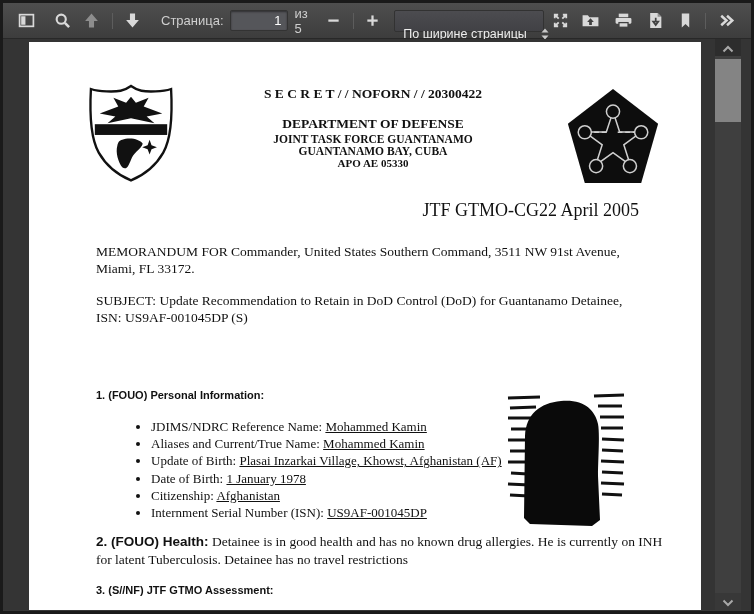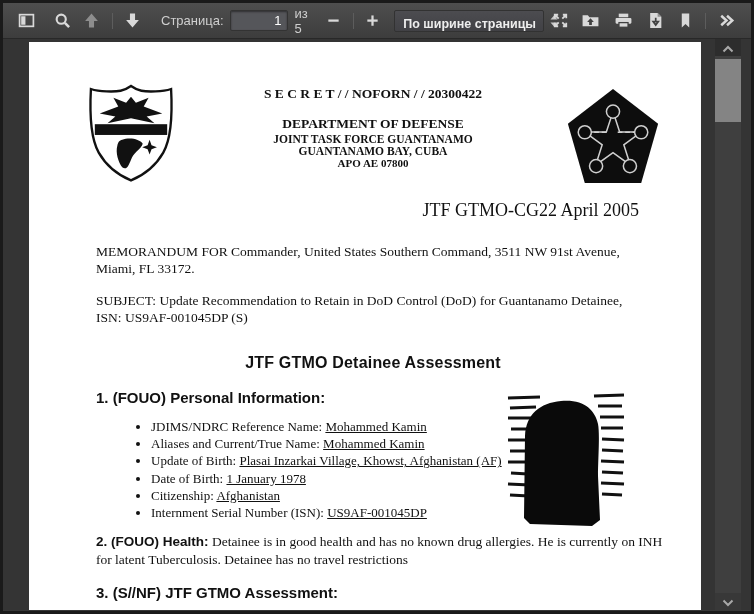--- a/index.html
+++ b/index.html
@@ -34,22 +34,22 @@
     width:58px; height:21px; background:#55565a; border:1px solid #333;
     box-shadow:inset 0 1px 2px rgba(0,0,0,.45);
     color:#fff; font-size:13px; text-align:right; padding:0 5px;
     border-radius:2px; font-family:"Liberation Sans",sans-serif;
   }
   .page-count { color:#cfcfcf; margin:0 10px 0 7px; }
 
   .zoom-select {
     height:22px; min-width:150px; margin:0 2px 0 8px;
     background:linear-gradient(#4c4c50,#414145); border:1px solid #323232;
-    border-radius:2px; display:flex; align-items:flex-end;
-    padding:16px 4px 0 8px; cursor:pointer;font-weight:bold;
+    border-radius:2px; display:flex; align-items:flex-start;
+    padding:16px 4px 0 8px; cursor:pointer;
   }
   .zoom-select .zs-text { color:#eee; font-size:12.5px; white-space:nowrap; }
   .zoom-select .zs-div { width:1px; height:14px; margin:0 5px 0 8px;
     background:repeating-linear-gradient(#8a8a8a 0 1px, transparent 1px 3px); }
 
   .spacer { flex:1; }
 
   
   .viewer {
     position:relative; width:100%; height:571px; background:#343434; overflow:hidden;
@@ -70,21 +70,21 @@
   .loc-line   { top:103px; font-weight:bold; font-size:11.5px; }
   .apo-line   { top:115px; font-weight:bold; font-size:11px; }
 
   .ref-row { top:158px; left:67px; right:62px; display:flex;
              justify-content:flex-end; font-size:18px; }
   .memo-block { top:201px; left:67px; width:545px; font-size:13.5px; line-height:17px; }
   .subj-block { top:250px; left:67px; width:548px; font-size:13.5px; line-height:17px; }
 
   .doc-title { top:312px; font-size:16px; letter-spacing:.2px; }
 
-  .sec-head { font-size:15px; }
+  .sec-head { font-size:11px; }
   .sec1-head { top:347px; left:67px; }
   .bullet-list { top:376px; left:104px; width:380px; list-style:disc;
                  font-size:13px; line-height:17.2px; }
   .bullet-list li { margin:0 0 0 18px; white-space:nowrap; }
   .bullet-list .val { text-decoration:underline; }
 
   .photo { top:348px; left:477px; width:120px; height:143px; }
 
   .sec2-block { top:491px; left:67px; width:578px; font-size:13.5px; line-height:17.5px; }
   .sec3-head  { top:542px; left:67px; }
@@ -285,31 +285,30 @@
           <circle cx="68" cy="84" r="7" fill="#0d0d0d" stroke="#cfcfcf" stroke-width="1.6"></circle>
           <circle cx="32" cy="84" r="7" fill="#0d0d0d" stroke="#cfcfcf" stroke-width="1.6"></circle>
           <circle cx="20" cy="48" r="7" fill="#0d0d0d" stroke="#cfcfcf" stroke-width="1.6"></circle>
         </svg>
       </div>
 
       <div class="abs ctr serif cls-line">S E C R E T / / NOFORN / / 20300422</div>
       <div class="abs ctr serif org-line">JOINT TASK FORCE GUANTANAMO</div>
       <div class="abs ctr serif dept-line">DEPARTMENT OF DEFENSE</div>
       <div class="abs ctr serif loc-line">GUANTANAMO BAY, CUBA</div>
-      <div class="abs ctr serif apo-line">APO AE 07800</div>
+      <div class="abs ctr serif apo-line">APO AE 05330</div>
 
       <div class="abs ref-row serif">
         <span>JTF GTMO-CG</span>
         <span>22 April 2005</span>
       </div>
 
       <p class="abs memo-block serif">MEMORANDUM FOR Commander, United States Southern Command, 3511 NW 91st Avenue, Miami, FL 33172.</p>
       <p class="abs subj-block serif">SUBJECT:  Update Recommendation to Retain in DoD Control (DoD) for Guantanamo Detainee, ISN: US9AF-001045DP (S)</p>
 
-      <div class="abs ctr sans-b doc-title">JTF GTMO Detainee Assessment</div>
 
       <div class="abs sans-b sec-head sec1-head">1.  (FOUO) Personal Information:</div>
 
       <ul class="abs serif bullet-list">
         <li><span>JDIMS/NDRC Reference Name:</span> <span class="val">Mohammed Kamin</span></li>
         <li><span>Aliases and Current/True Name:</span> <span class="val">Mohammed Kamin</span></li>
         <li><span>Update of Birth:</span> <span class="val">Plasai Inzarkai Village, Khowst, Afghanistan (AF)</span></li>
         <li><span>Date of Birth:</span> <span class="val">1 January 1978</span></li>
         <li><span>Citizenship:</span> <span class="val">Afghanistan</span></li>
         <li><span>Internment Serial Number (ISN):</span> <span class="val">US9AF-001045DP</span></li>

